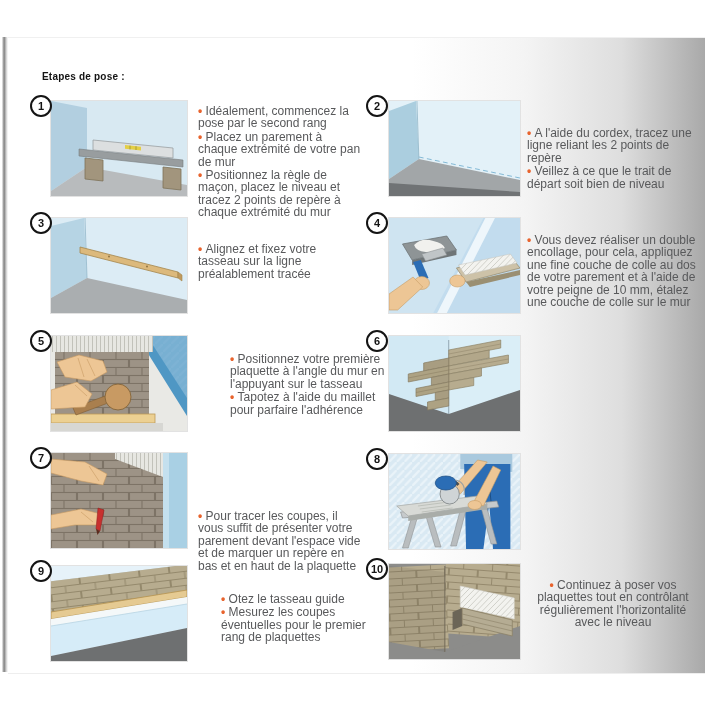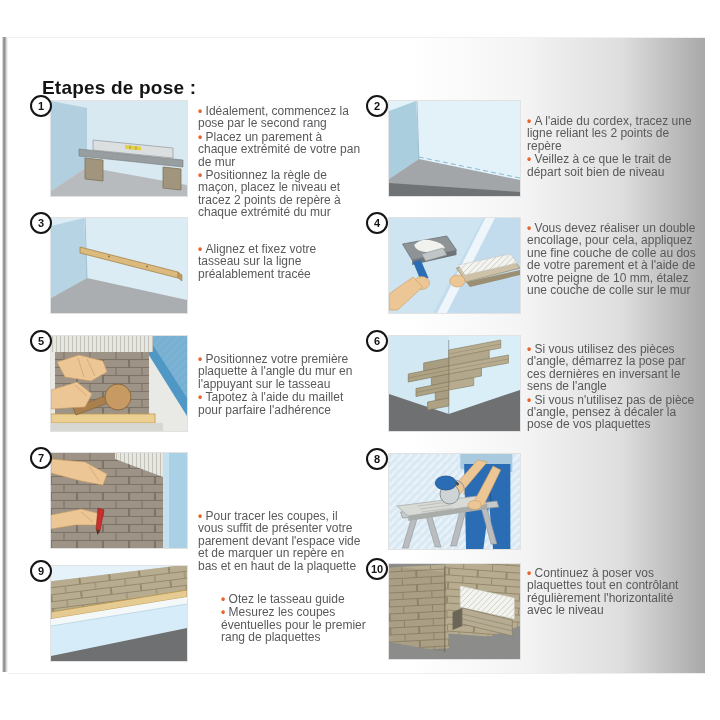--- a/index.html
+++ b/index.html
@@ -12,54 +12,54 @@
     position:absolute; left:8px; top:37px; width:697px; height:635px;
     background:linear-gradient(to right,#ffffff 0%,#ffffff 58%,#f4f4f4 74%,#dedede 88%,#a9a9a9 100%);
     border-top:1px solid #f0f0f0; border-bottom:1px solid #eeeeee;
   }
   .page-edge {
     position:absolute; left:2px; top:37px; width:6px; height:635px;
     background:linear-gradient(to right,#f1f1f1 0%,#7f7f7f 35%,#d0d0d0 70%,#ffffff 100%);
   }
   .title {
     position:absolute; left:42px; top:64px;
-    font-size:19px; font-weight:800; color:#141414; letter-spacing:.2px;
+    font-size:10px; font-weight:800; color:#141414; letter-spacing:.2px;
   }
   .step { position:absolute; width:345px; height:115px; }
   .badge {
     position:absolute; left:0; top:0; width:18px; height:18px;
     border:2px solid #141414; border-radius:50%; background:#ffffff;
     display:flex; align-items:center; justify-content:center;
     font-weight:700; font-size:11px; color:#141414; z-index:2;
   }
   .illus {
     position:absolute; top:5px; border:1px solid #e2e2e2; background:#fff;
   }
   .col-left .illus  { left:20px; width:136px; height:95px; }
   .col-right .illus { left:22px; width:131px; height:95px; }
   .illus svg { display:block; width:100%; height:100%; }
   .bullets {
     position:absolute; margin:0; padding:0; list-style:none;
     font-size:12px; line-height:12.4px; color:#58595b;
   }
   .col-left  .bullets { left:168px; width:163px; }
-  .col-right .bullets { left:161px; width:172px; }
+  .col-right .bullets { left:161px; width:172px;margin-top:12px; }
   .bullets li { margin:0 0 1px 0; }
   .bullets li::before { content:"\2022\00a0"; color:#e8632d; font-weight:700; }
 
   #s1 {left:30px;  top:95px;}  #s1 .bullets {top:10px;}
   #s2 {left:366px; top:95px;}  #s2 .bullets {top:20px;}
   #s3 {left:30px;  top:212px;} #s3 .bullets {top:31px;}
   #s4 {left:366px; top:212px;} #s4 .bullets {top:10px;}
-  #s5 {left:30px;  top:330px;} #s5 .bullets {top:23px;}
+  #s5 {left:30px;  top:330px;} #s5 .bullets {top:23px;margin-left:32px;}
   #s6 {left:366px; top:330px;} #s6 .bullets {top:13px;}
   #s7 {left:30px;  top:447px;} #s7 .bullets {top:21px;margin-top:42px;}
   #s8 {left:366px; top:448px;} #s8 .bullets {top:22px;}
   #s9 {left:30px;  top:560px;} #s9 .bullets {top:33px;margin-left:23px;}
-  #s10{left:366px; top:558px;} #s10 .bullets{top:9px;}
+  #s10{left:366px; top:558px;text-align:center;} #s10 .bullets{top:9px;}
 </style>
 </head>
 <body>
 
 <svg width="0" height="0" style="position:absolute" aria-hidden="true">
   <defs>
     <pattern id="brickA" width="26" height="16" patternUnits="userSpaceOnUse">
       <rect width="26" height="16" fill="#9d9386"></rect>
       <line x1="0" y1="7.5" x2="26" y2="7.5" stroke="#7d7366" stroke-width="1.1"></line>
       <line x1="0" y1="15.5" x2="26" y2="15.5" stroke="#7d7366" stroke-width="1.1"></line>
@@ -236,24 +236,20 @@
       <polygon points="62,38 44,41.5 44,49.5 62,46" fill="#a89d81" stroke="#857a5f" stroke-width="0.7"></polygon>
       <polygon points="62,46 28,52.5 28,60.5 62,54" fill="#ada283" stroke="#857a5f" stroke-width="0.7"></polygon>
       <polygon points="62,54 48,56.5 48,64.5 62,62" fill="#a89d81" stroke="#857a5f" stroke-width="0.7"></polygon>
       <polygon points="62,62 40,66 40,74 62,70" fill="#ada283" stroke="#857a5f" stroke-width="0.7"></polygon>
       <line x1="62" y1="18" x2="116" y2="8" stroke="#8d8266" stroke-width="0.5"></line>
       <line x1="62" y1="34" x2="124" y2="23" stroke="#8d8266" stroke-width="0.5"></line>
       <line x1="20" y1="42" x2="62" y2="34" stroke="#857a5f" stroke-width="0.5"></line>
       <line x1="28" y1="56.5" x2="62" y2="50" stroke="#857a5f" stroke-width="0.5"></line>
     </svg>
   </div>
-  <ul class="bullets">
-    <li>Si vous utilisez des pièces d'angle, démarrez la pose par ces dernières en inversant le sens de l'angle</li>
-    <li>Si vous n'utilisez pas de pièce d'angle, pensez à décaler la pose de vos plaquettes</li>
-  </ul>
 </section>
 
 <section class="step col-left" id="s7">
   <div class="badge">
       <span>7</span>
     </div>
   <div class="illus">
     <svg viewBox="0 0 136 95" preserveAspectRatio="none">
       <rect x="0" y="0" width="112" height="95" fill="url(#brickA)"></rect>
       <polygon points="64,0 112,0 112,24 64,6" fill="url(#vhatch)"></polygon>

